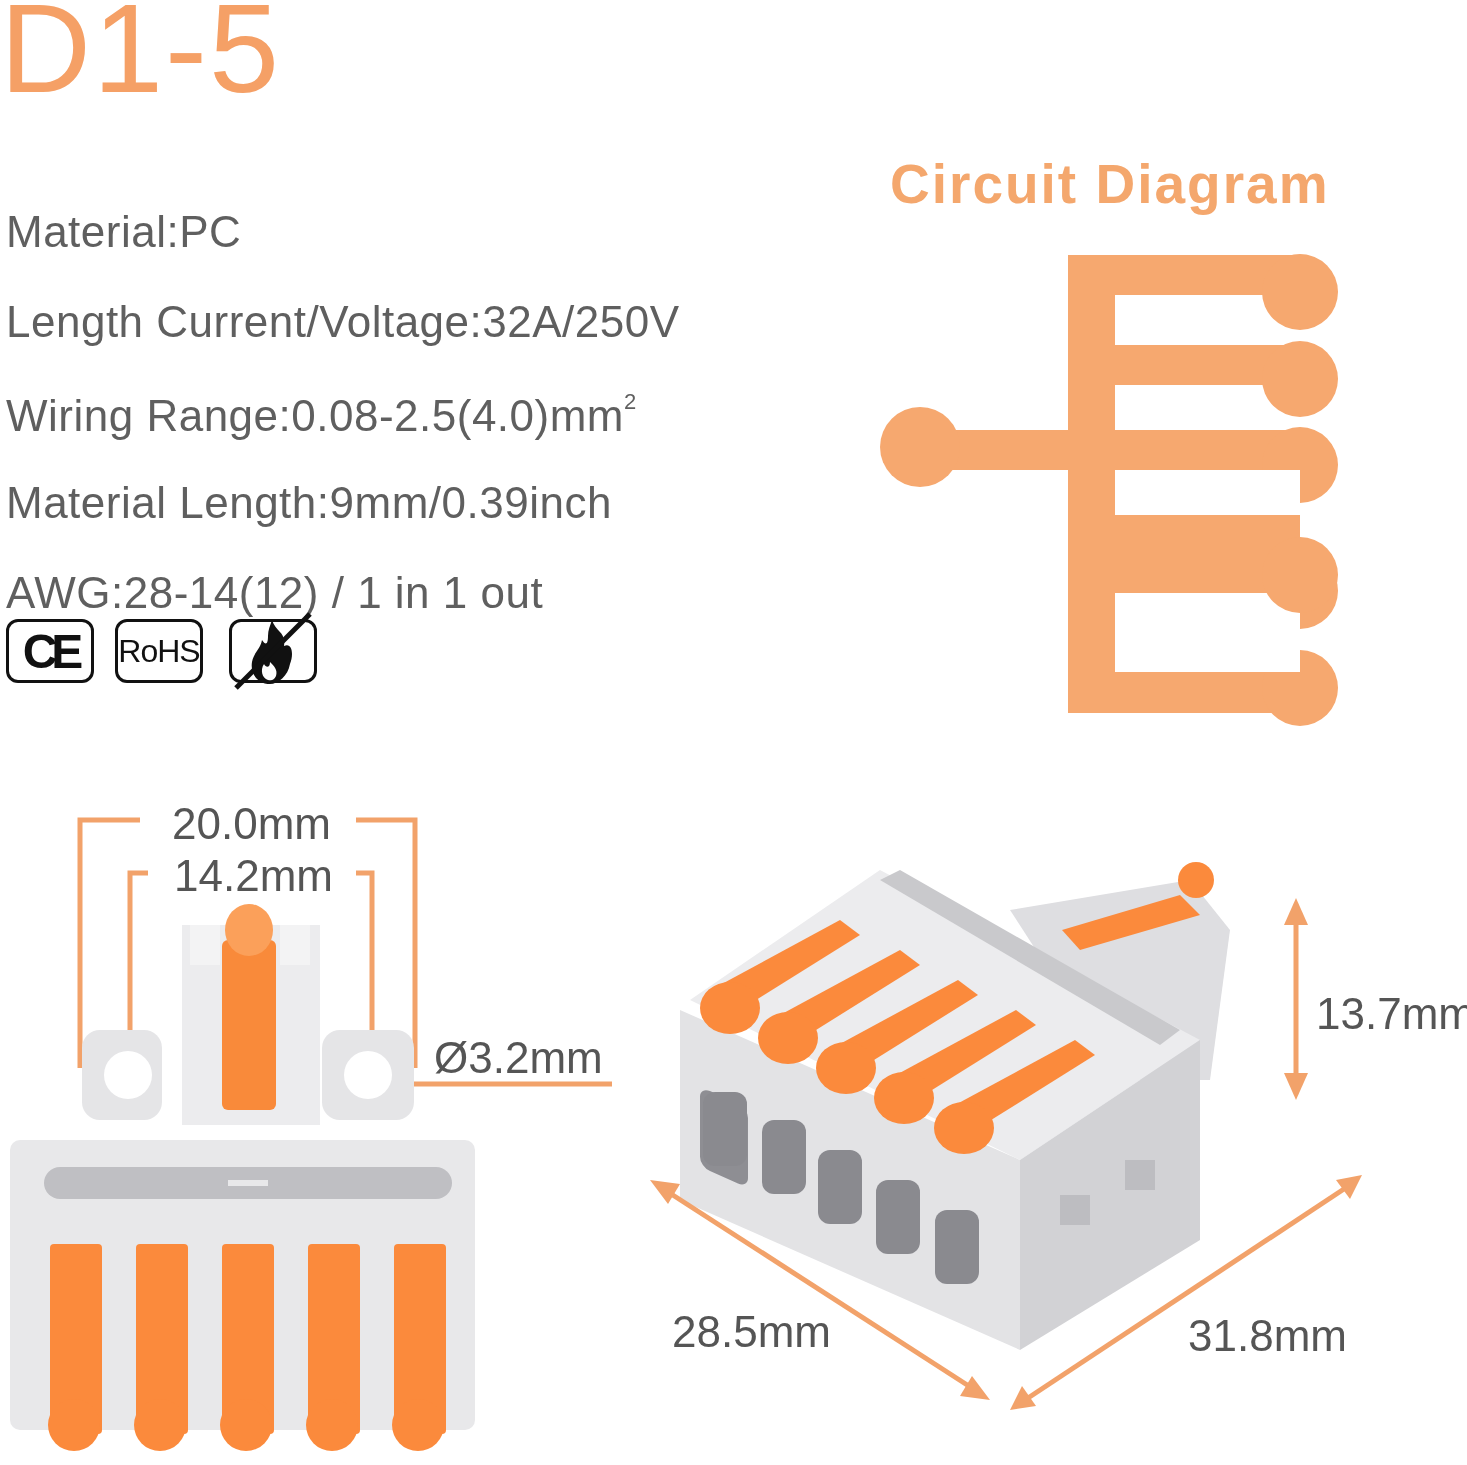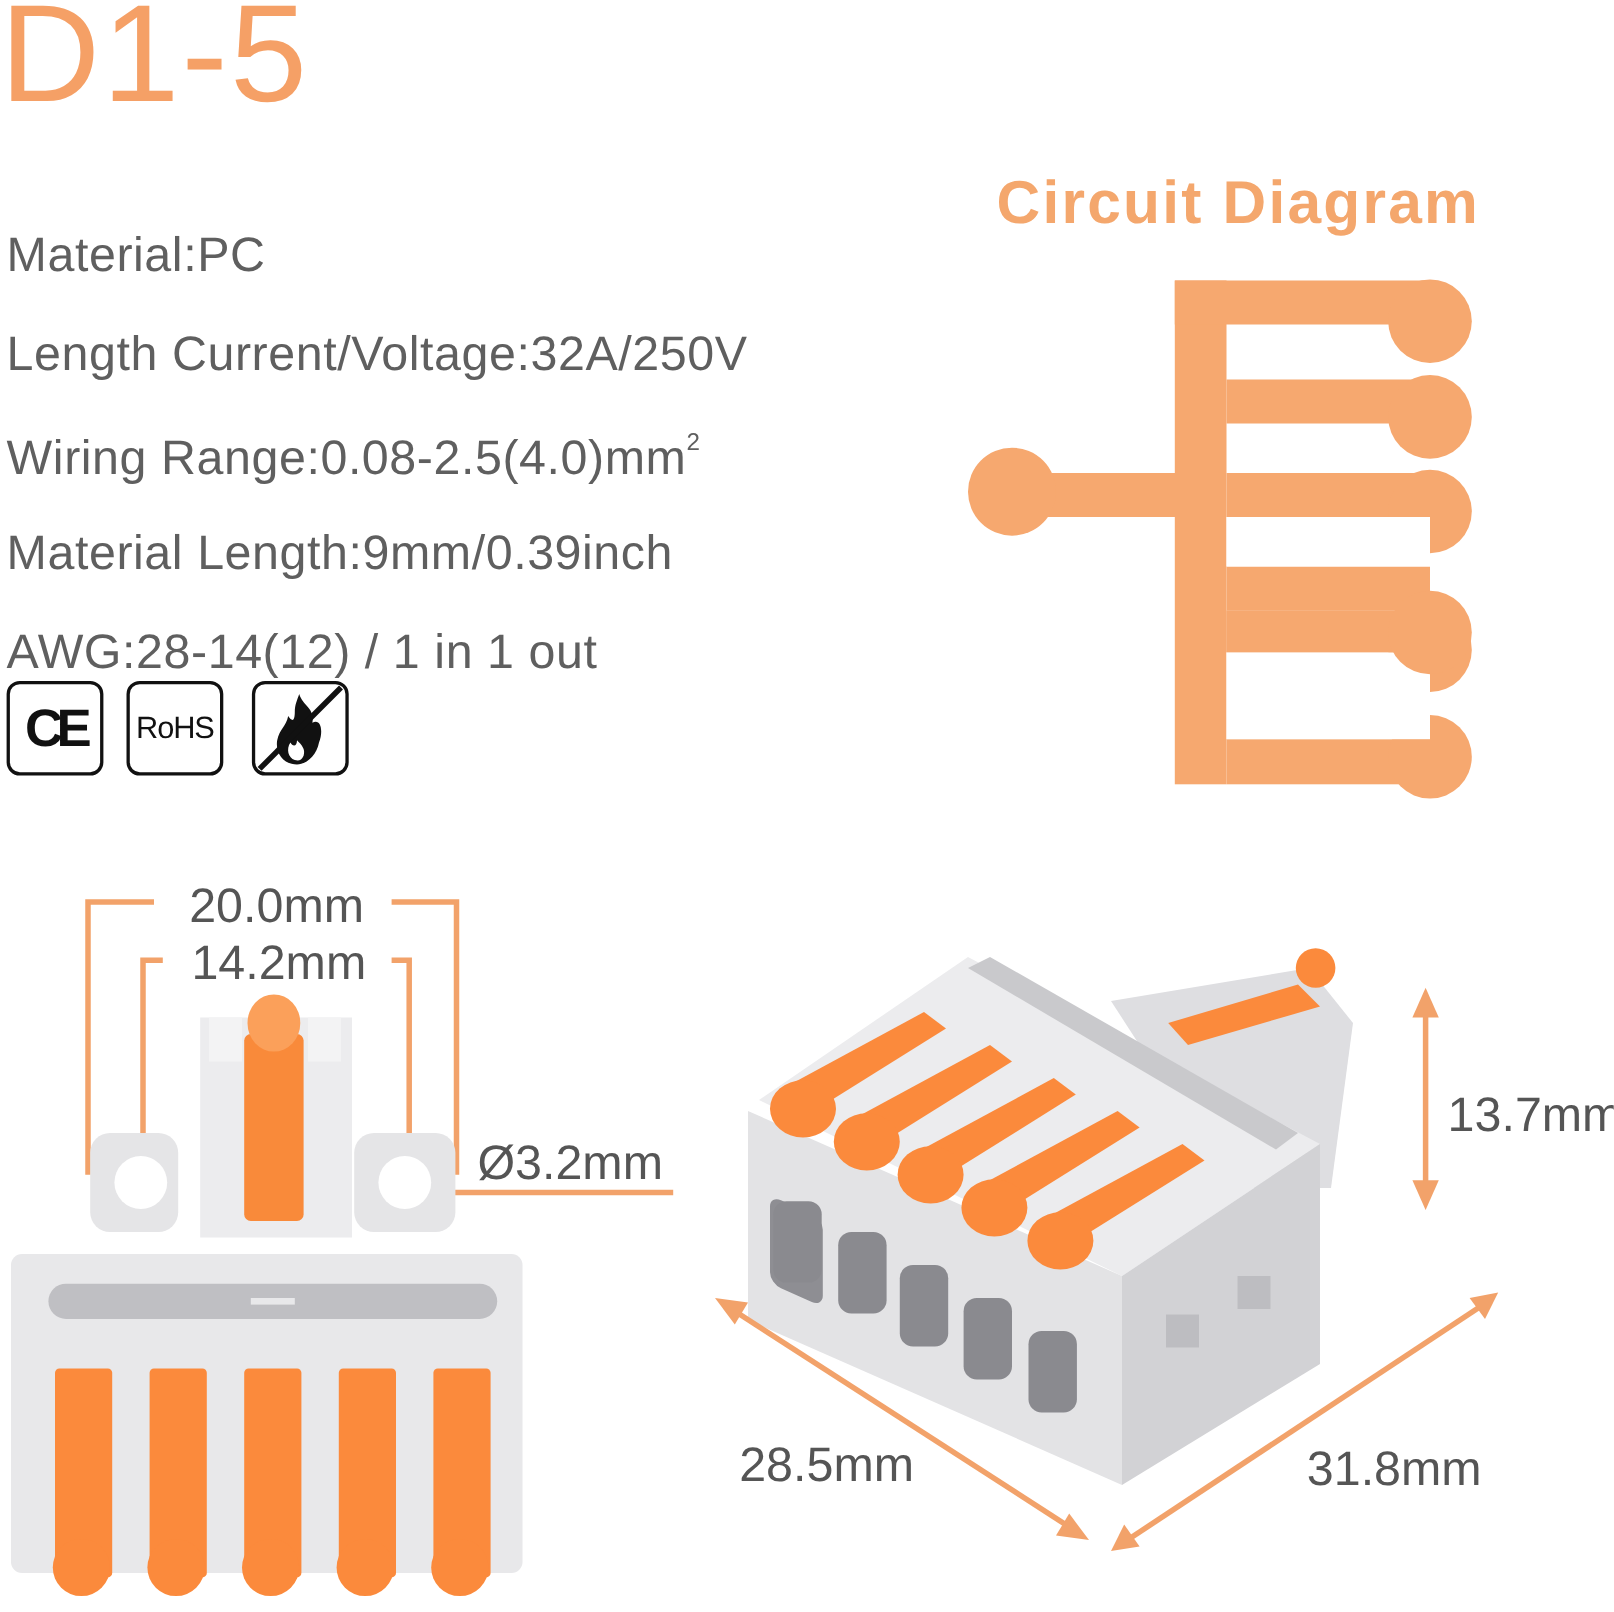--- a/index.html
+++ b/index.html
@@ -2,25 +2,25 @@
 <html><head>
 <meta charset="utf-8">
 <style>
   html, body { margin: 0; padding: 0; background: #ffffff; }
   body { width: 1467px; height: 1465px; position: relative; overflow: hidden;
          font-family: "Liberation Sans", "DejaVu Sans", sans-serif; }
   .abs { position: absolute; }
   .model-title { left: 0px; top: -14px; font-size: 126px; color: #f5a066; line-height: 1; letter-spacing: 2px; }
   .spec { left: 6px; font-size: 44px; color: #5f5f5f; line-height: 1; white-space: nowrap; letter-spacing: 0.5px; margin-top: 36px; }
   .spec sup { font-size: 22px; vertical-align: 22px; }
-  .cert { top: 619px; width: 88px; height: 86px; border: 3px solid #111; border-radius: 12px; box-sizing: border-box;
+  .cert { top: 619px; width: 88px; height: 64px; border: 3px solid #111; border-radius: 12px; box-sizing: border-box;
           display: flex; align-items: center; justify-content: center; background: #fff; }
   .cert-ce-text { font-size: 48px; font-weight: bold; color: #111; letter-spacing: -6px; }
-  .cert-rohs-text { font-size: 28px; color: #111; letter-spacing: -1px; }
-  .circuit-title { left: 890px; top: 152px; font-size: 55px; font-weight: bold; color: #f4a76d; letter-spacing: 2px; white-space: nowrap; margin-left: 16px; }
+  .cert-rohs-text { font-size: 32px; color: #111; letter-spacing: -1px; }
+  .circuit-title { left: 890px; top: 152px; font-size: 55px; font-weight: bold; color: #f4a76d; letter-spacing: 2px; white-space: nowrap; }
   .dim-label { font-size: 44px; color: #555; white-space: nowrap; line-height: 1; }
   svg { position: absolute; left: 0; top: 0; }
 </style>
 </head>
 <body>
 
 <div class="abs model-title">D1-5</div>
 
 <div class="abs spec" style="top:174px">Material:PC</div>
 <div class="abs spec" style="top:264px">Length Current/Voltage:32A/250V</div>

